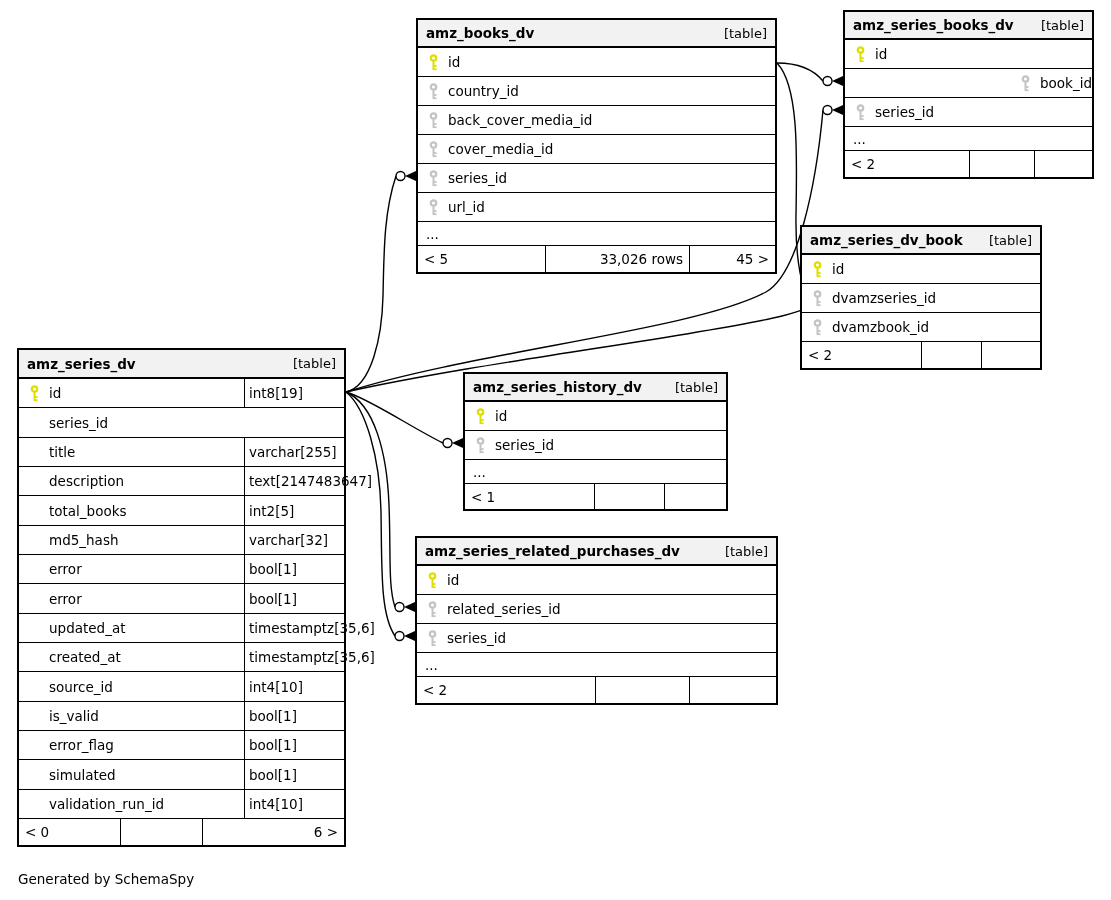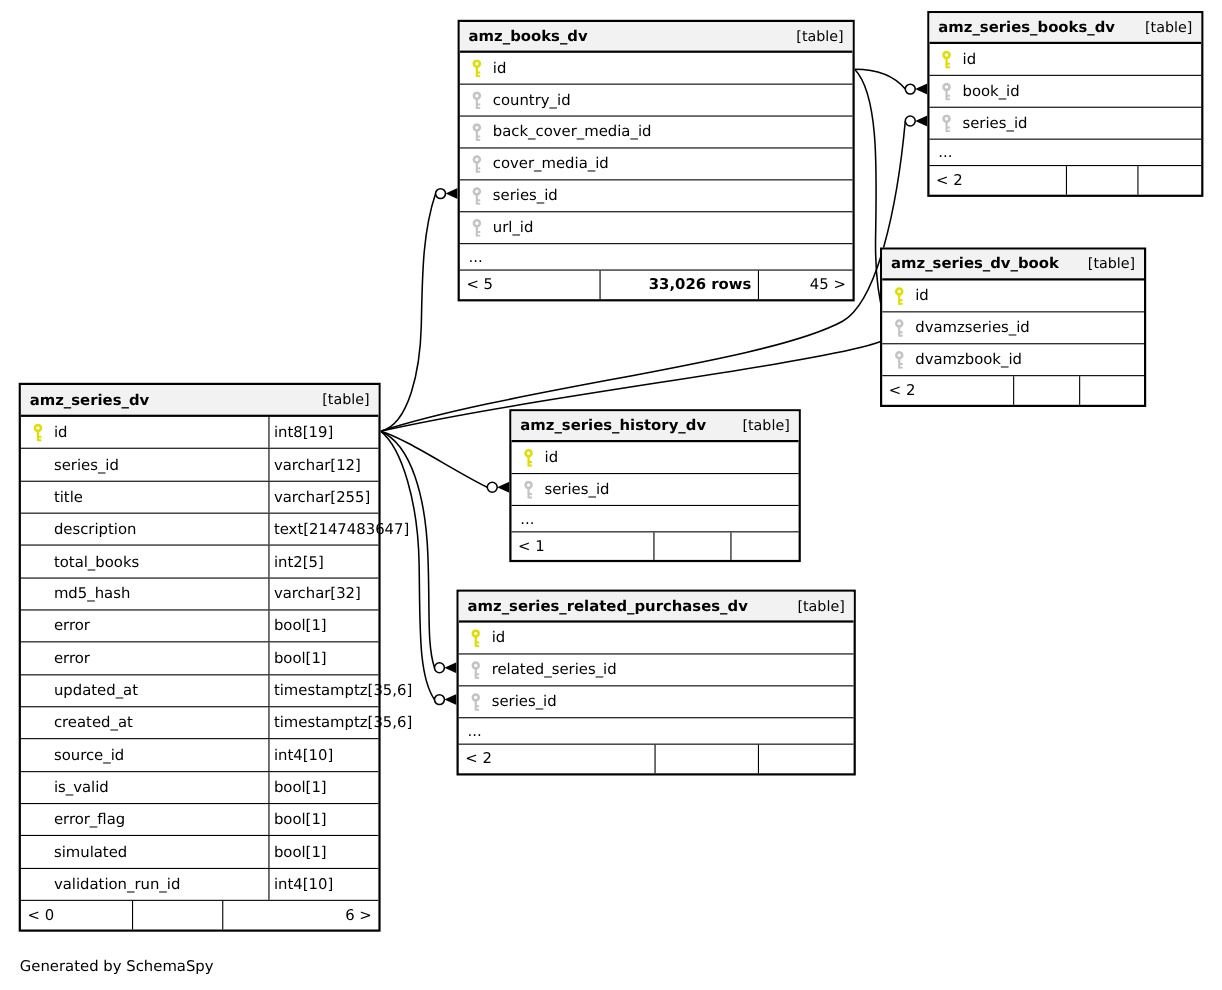--- a/index.html
+++ b/index.html
@@ -139,21 +139,21 @@
               <line x1="5.5" y1="12" x2="8.6" y2="12" stroke="#c4c4c4" stroke-width="1.8"></line>
               <line x1="5.5" y1="15.2" x2="8.6" y2="15.2" stroke="#c4c4c4" stroke-width="1.8"></line>
             </svg>
           </span>
           <span class="colname">url_id</span>
         </span>
       </div>
       <div class="ellrow" style="height: 24px;">...</div>
       <div class="tbl-foot" style="height: 26px;">
         <span class="fcell" style="width: 127px; justify-content: flex-start;">&lt; 5</span>
-        <span class="fcell" style="width: 144px; justify-content: flex-end; font-weight: bold;">33,026 rows</span>
+        <span class="fcell" style="width: 144px; justify-content: flex-end;">33,026 rows</span>
         <span class="fcell" style="flex: 1 1 0%; justify-content: flex-end; padding-left: 44px;">45 &gt;</span>
       </div>
     </div>
   <div class="db-table" id="t1" style="left:843px;top:10px;width:251px;">
       <div class="tbl-header" style="height: 28px;">
         <span class="tbl-title">amz_series_books_dv</span>
         <span class="tbl-badge">[table]</span>
       </div>
       <div class="trow" style="height: 29px;">
         <span class="namecell">
@@ -161,21 +161,21 @@
             <svg width="11" height="17" viewBox="0 0 11 17">
               <circle cx="5.5" cy="4" r="2.7" fill="none" stroke="#dede00" stroke-width="2.3"></circle>
               <line x1="5.5" y1="6.6" x2="5.5" y2="16" stroke="#dede00" stroke-width="2"></line>
               <line x1="5.5" y1="12" x2="8.6" y2="12" stroke="#dede00" stroke-width="1.8"></line>
               <line x1="5.5" y1="15.2" x2="8.6" y2="15.2" stroke="#dede00" stroke-width="1.8"></line>
             </svg>
           </span>
           <span class="colname">id</span>
         </span>
       </div>
-      <div class="trow" style="height: 29px;">
+      <div class="trow" style="height: 29px; justify-content: flex-end;">
         <span class="namecell">
           <span class="keyicon">
             <svg width="11" height="17" viewBox="0 0 11 17">
               <circle cx="5.5" cy="4" r="2.7" fill="none" stroke="#c4c4c4" stroke-width="2.3"></circle>
               <line x1="5.5" y1="6.6" x2="5.5" y2="16" stroke="#c4c4c4" stroke-width="2"></line>
               <line x1="5.5" y1="12" x2="8.6" y2="12" stroke="#c4c4c4" stroke-width="1.8"></line>
               <line x1="5.5" y1="15.2" x2="8.6" y2="15.2" stroke="#c4c4c4" stroke-width="1.8"></line>
             </svg>
           </span>
           <span class="colname">book_id</span>
@@ -268,21 +268,20 @@
           </span>
           <span class="colname">id</span>
         </span>
         <span class="typecell">int8[19]</span>
       </div>
       <div class="trow" style="height: 29.35px;">
         <span class="namecell" style="width: 181px;">
           <span class="keyspacer"></span>
           <span class="colname">series_id</span>
         </span>
-        <span class="typecell">varchar[12]</span>
       </div>
       <div class="trow" style="height: 29.35px;">
         <span class="namecell" style="width: 181px;">
           <span class="keyspacer"></span>
           <span class="colname">title</span>
         </span>
         <span class="typecell">varchar[255]</span>
       </div>
       <div class="trow" style="height: 29.35px;">
         <span class="namecell" style="width: 181px;">

